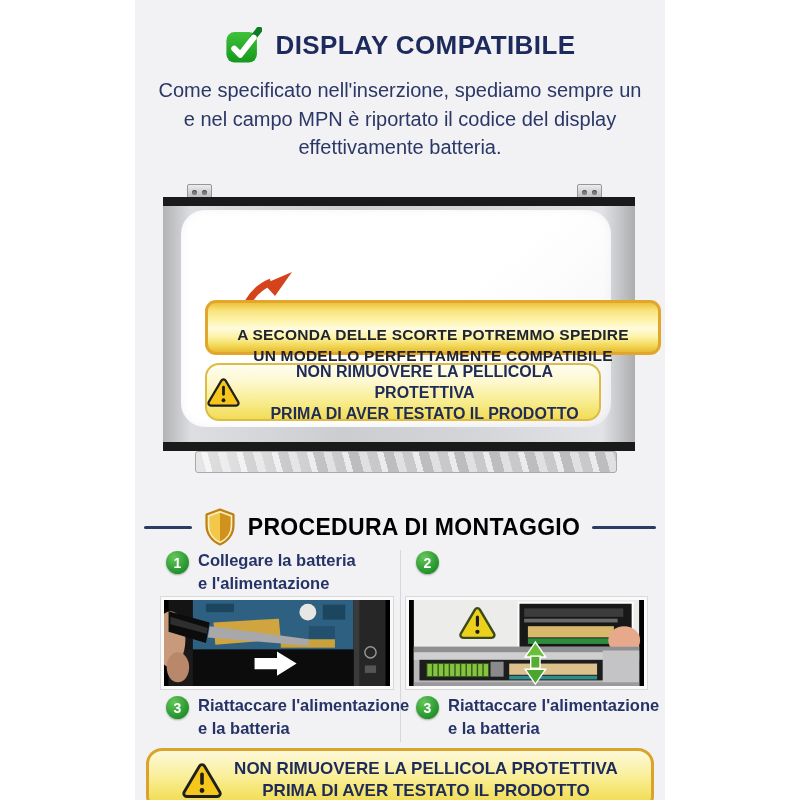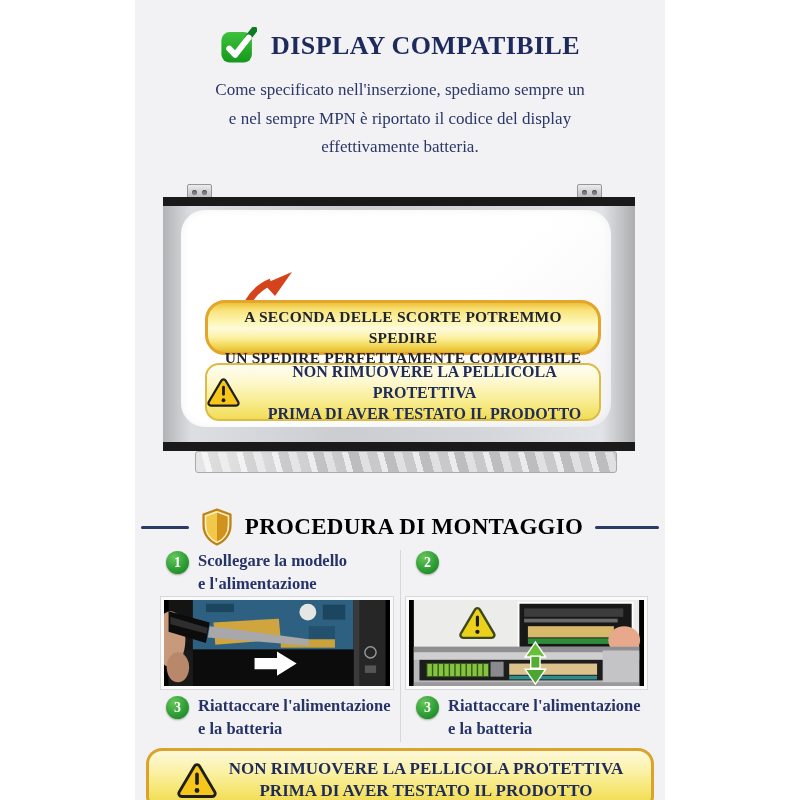--- a/index.html
+++ b/index.html
@@ -1,27 +1,27 @@
 <!DOCTYPE html>
 <html><head>
 <meta charset="utf-8">
 <style>
   html,body{margin:0;padding:0;background:#ffffff;}
   .page{position:relative;width:800px;height:800px;background:#ffffff;overflow:hidden;
-        font-family:Liberation Serif, serif;}
+        font-family:Liberation Sans, sans-serif;}
   .strip{position:absolute;left:135px;top:0;width:530px;height:800px;background:#f2f1f4;}
 
   
   .header{position:absolute;top:27px;left:135px;width:530px;display:flex;align-items:center;
           justify-content:center;gap:14px;}
   .page-title{font-size:26px;font-weight:bold;color:#1d2b5c;letter-spacing:.4px;}
 
   
   .intro{position:absolute;top:76px;left:135px;width:530px;text-align:center;color:#2b3766;
-         font-size:17px;line-height:28.5px;}
+         font-size:20px;line-height:28.5px;}
 
   
   .panel{position:absolute;left:163px;top:183px;width:472px;height:292px;}
   .bracket{position:absolute;top:1px;width:25px;height:16px;border-radius:2px;
            background:linear-gradient(180deg,#ececee,#b6b6b8);border:1px solid #97979a;
            display:flex;align-items:center;justify-content:center;gap:5px;box-sizing:border-box;}
   .bracket i{width:5px;height:5px;border-radius:50%;background:#7e7e80;box-shadow:inset 0 1px 1px #4c4c4e;}
   .bracket.left{left:24px;}.bracket.right{right:33px;}
   .panel-top{position:absolute;top:14px;left:0;right:0;height:9px;background:#1a1a1a;}
   .panel-body{position:absolute;top:23px;left:0;right:0;height:236px;
@@ -30,22 +30,22 @@
                 background:linear-gradient(140deg,#ffffff 55%,#f3f3f5 100%);
                 box-shadow:inset 0 0 10px rgba(0,0,0,.05);}
   .panel-bottom{position:absolute;top:259px;left:0;right:0;height:9px;background:#1a1a1a;}
   .foil{position:absolute;top:268px;left:32px;width:422px;height:22px;border-radius:3px;
         background:linear-gradient(100deg,rgba(255,255,255,.55) 0%,rgba(255,255,255,0) 35%),
                    repeating-linear-gradient(75deg,#c9c9cb 0 10px,#ebebed 10px 16px,#bdbdbf 16px 26px,#e0e0e2 26px 34px);
         border:1px solid #a9a9ab;box-sizing:border-box;}
 
   .red-arrow{position:absolute;left:70px;top:86px;}
 
-  .stock-banner{position:absolute;left:42px;top:117px;width:396px;height:55px;box-sizing:border-box;
-        border:3px solid #e2a62c;border-radius:20px;text-align:center;padding-top:4px;
+  .stock-banner{position:absolute;left:42px;top:117px;width:456px;height:55px;box-sizing:border-box;
+        border:3px solid #e2a62c;border-radius:11px;text-align:center;padding-top:22px;
         background:linear-gradient(180deg,#eec23c 0%,#f9e57e 16%,#fdf6b6 40%,#fefadd 52%,#fcf2a4 70%,#f2d858 87%,#e8bb32 100%);}
   .stock-banner div{font-size:15.5px;font-weight:bold;color:#20242e;line-height:20.5px;letter-spacing:.2px;}
 
   .film-banner{position:absolute;left:42px;top:180px;width:396px;height:58px;box-sizing:border-box;
         border:2px solid #dcbc44;border-radius:14px;display:flex;align-items:center;justify-content:center;gap:10px;
         background:linear-gradient(180deg,#fefdf1 0%,#fdf8cd 32%,#f8ec8f 68%,#f2dc55 100%);}
   .film-banner .lines div{font-size:16px;font-weight:bold;color:#202c58;line-height:21px;text-align:center;}
 
   
   .proc-heading{position:absolute;top:508px;left:135px;width:530px;display:flex;align-items:center;
@@ -93,21 +93,21 @@
         <rect x="1.5" y="5.5" width="33" height="33" rx="9" fill="url(#gGreen)"></rect>
         <path d="M30 12 L37 3" stroke="#0c7d22" stroke-width="7" stroke-linecap="round" fill="none"></path>
         <path d="M10 23.5 L16.5 30 L31 11.5" stroke="#ffffff" stroke-width="6.5" fill="none" stroke-linecap="round" stroke-linejoin="round"></path>
       </svg>
     </span>
     <span class="page-title">DISPLAY COMPATIBILE</span>
   </div>
 
   <div class="intro">
     <div>Come specificato nell'inserzione, spediamo sempre un</div>
-    <div>e nel sempre MPN è riportato il codice del display</div>
+    <div>e nel campo MPN è riportato il codice del display</div>
     <div>effettivamente batteria.</div>
   </div>
 
   <div class="panel">
     <div class="bracket left">
         <i></i>
         <i></i>
       </div>
     <div class="bracket right">
         <i></i>
@@ -122,21 +122,21 @@
 
     <span class="red-arrow">
       <svg width="62" height="54" viewBox="0 0 62 54">
         <path d="M8 52 C 12 34, 21 20, 38 13" fill="none" stroke="#d5431c" stroke-width="7"></path>
         <polygon points="31,15 59,3 42,27" fill="#d5431c"></polygon>
       </svg>
     </span>
 
     <div class="stock-banner">
       <div>A SECONDA DELLE SCORTE POTREMMO SPEDIRE</div>
-      <div>UN SPEDIRE PERFETTAMENTE COMPATIBILE</div>
+      <div>UN MODELLO PERFETTAMENTE COMPATIBILE</div>
     </div>
 
     <div class="film-banner">
       <span style="line-height:0;">
         <svg width="33" height="30" viewBox="0 0 40 36">
           <path d="M17.4 4.2 C18.6 2.2 21.4 2.2 22.6 4.2 L37.8 30 C39 32 37.6 34.5 35.2 34.5 H4.8 C2.4 34.5 1 32 2.2 30 Z" fill="#f6c71a" stroke="#1e1e1c" stroke-width="2.6" stroke-linejoin="round"></path>
           <rect x="18.3" y="10.5" width="3.4" height="12" rx="1.7" fill="#1e1e1c"></rect>
           <circle cx="20" cy="28" r="2.3" fill="#1e1e1c"></circle>
         </svg>
       </span>
@@ -158,21 +158,21 @@
     </span>
     <span class="proc-title">PROCEDURA DI MONTAGGIO</span>
     <span class="hline r"></span>
   </div>
 
   <div class="vdivider"></div>
 
   <div class="step" id="step1">
     <span class="badge">1</span>
     <span class="step-text">
-      <div>Scollegare la modello</div>
+      <div>Collegare la batteria</div>
       <div>e l'alimentazione</div>
     </span>
   </div>
 
   <div class="step" id="step2">
     <span class="badge">2</span>
   </div>
 
   <div class="photo" id="photo1">
     <svg width="226" height="86" viewBox="0 0 232 92">

